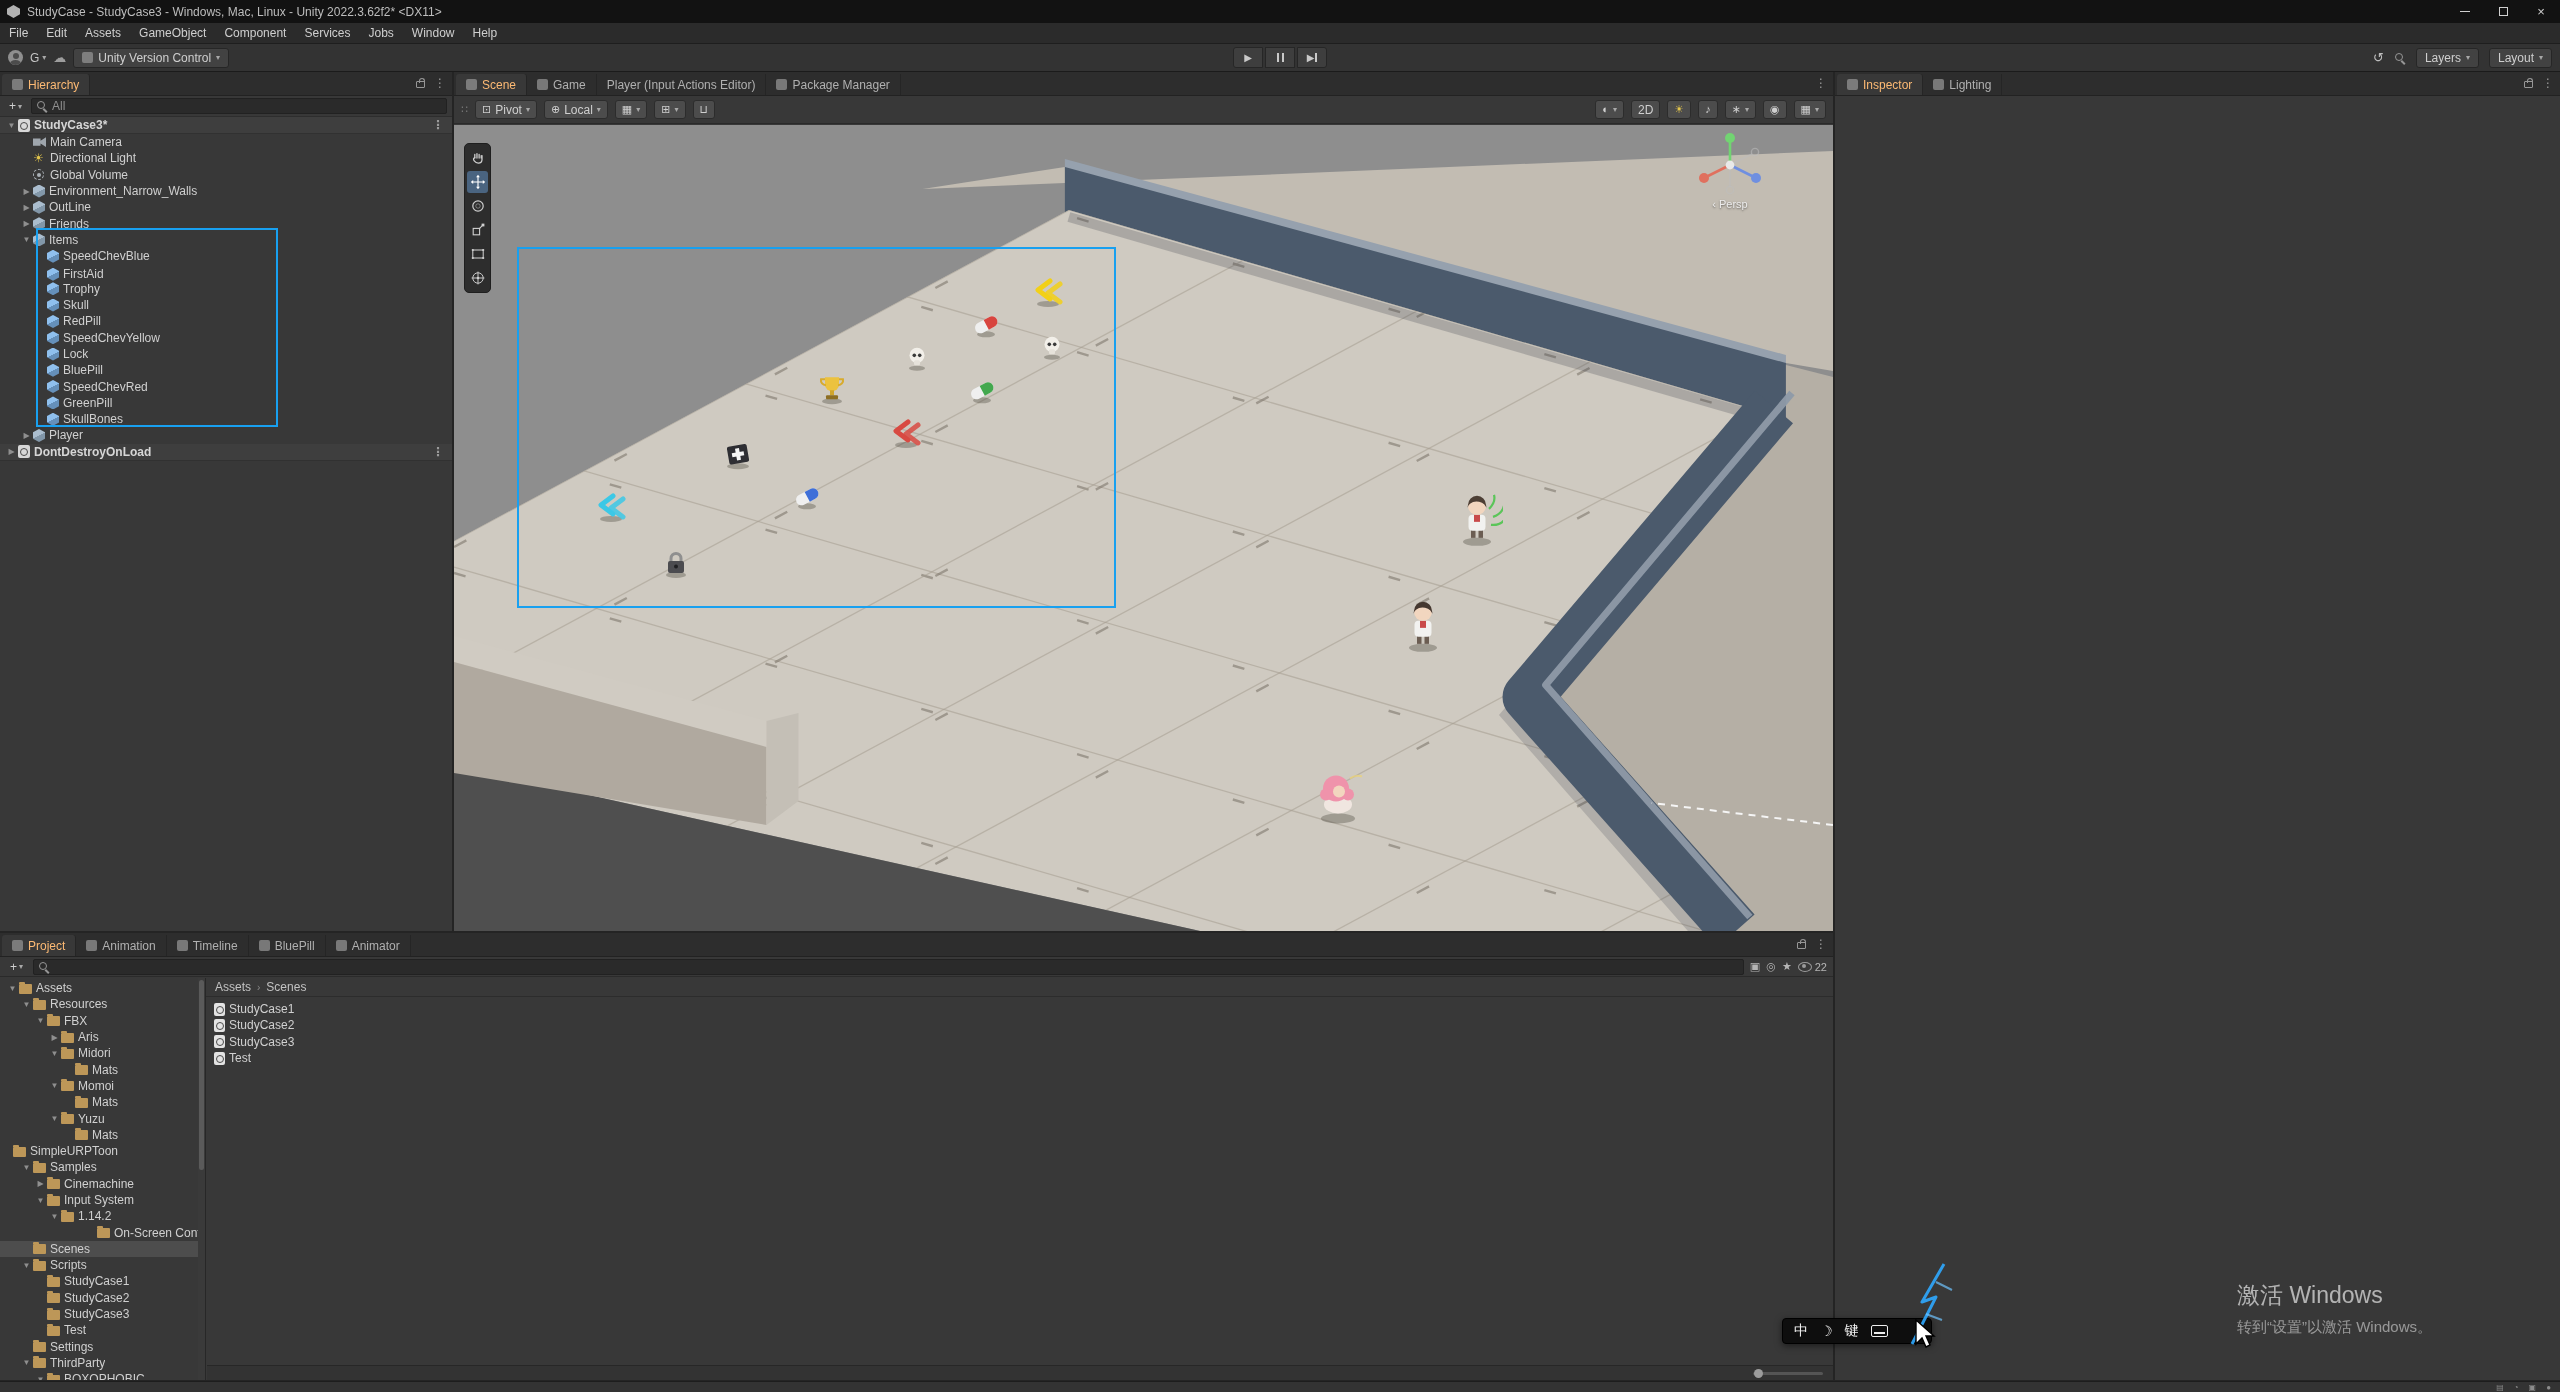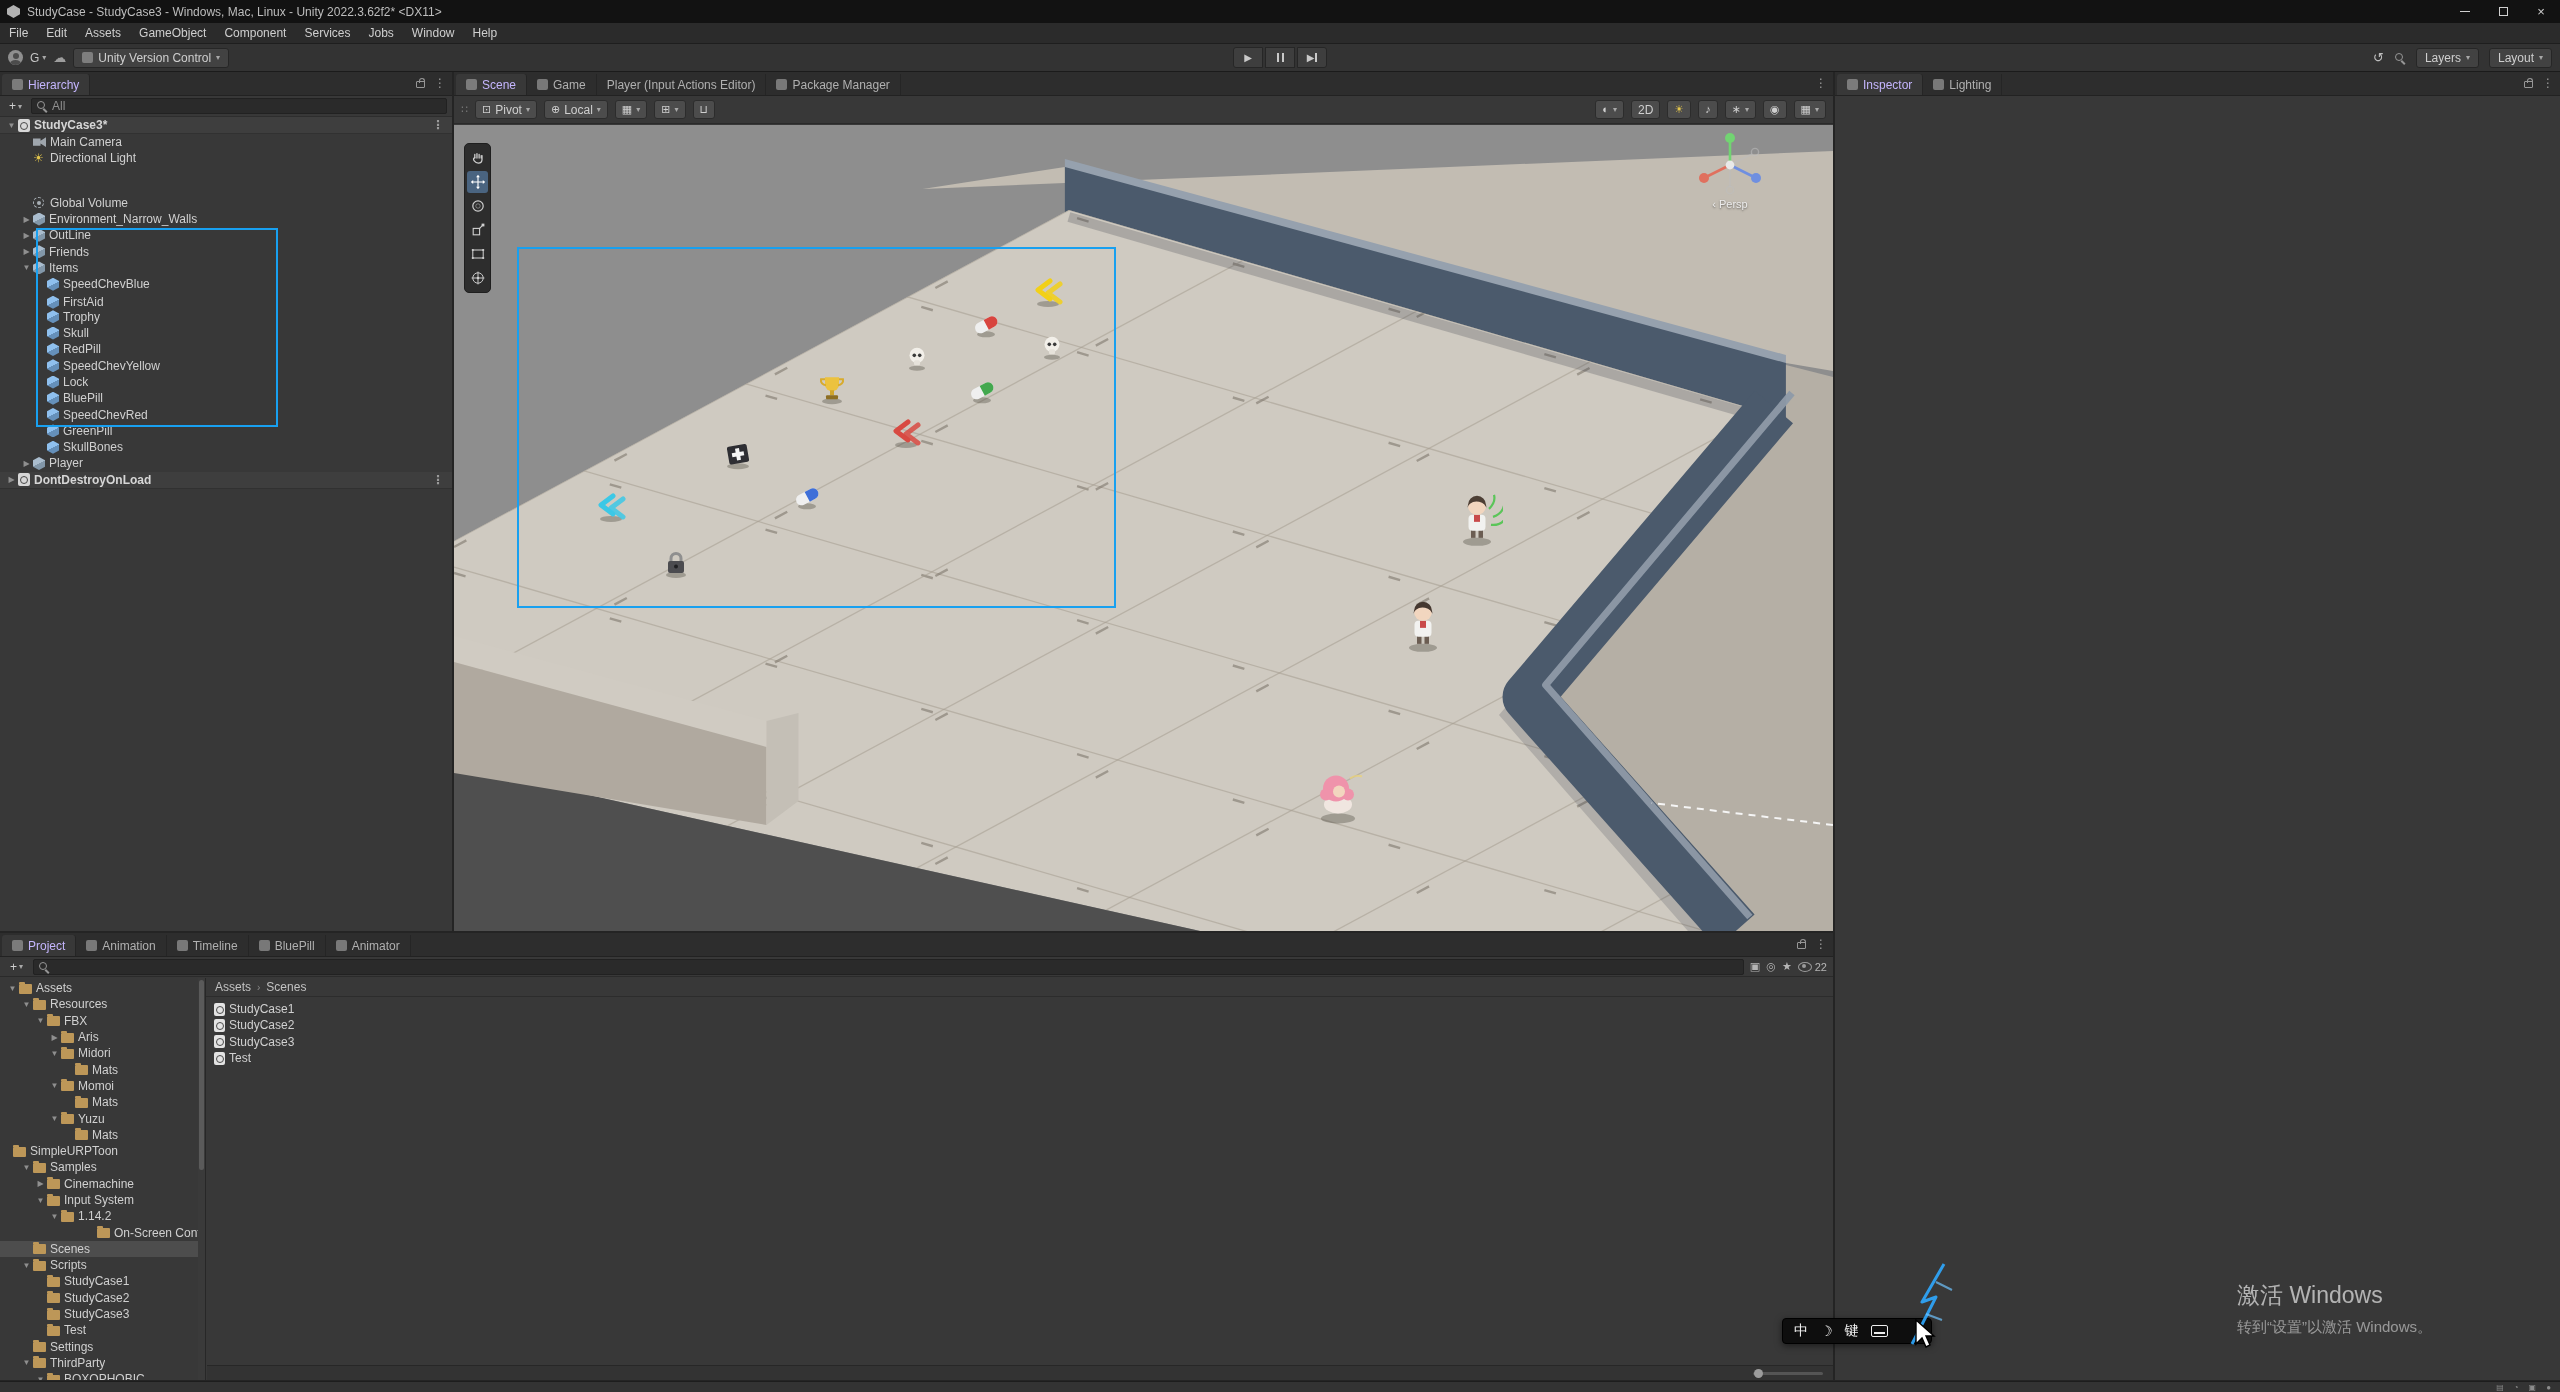--- a/index.html
+++ b/index.html
@@ -57,21 +57,21 @@
   .pane { position:absolute; background:#383838; }
   #hierarchy  { left:0;     top:72px;  width:452px;  height:859px; }
   #scenepane  { left:454px; top:72px;  width:1379px; height:859px; }
   #inspector  { left:1835px;top:72px;  width:725px;  height:1308px; }
   #bottompane { left:0;     top:933px; width:1833px; height:447px; }
 
   .tabstrip { height:24px; background:#2d2d2d; display:flex; align-items:flex-end;
     padding-left:2px; border-bottom:1px solid #222; position:relative; }
   .tab { height:21px; display:flex; align-items:center; gap:5px; padding:0 10px;
     color:#b0b0b0; background:#2d2d2d; border-right:1px solid #252525; white-space:nowrap; }
-  .tab.active { background:#383838; color:#c4b5fd; border-radius:3px 3px 0 0;justify-content:flex-end; }
+  .tab.active { background:#383838; color:#fdba74; border-radius:3px 3px 0 0;justify-content:flex-end; }
   .tabicon { width:11px; height:11px; background:#989898; border-radius:2px; opacity:.7; flex:none; }
   .pane-controls { position:absolute; right:6px; top:5px; display:flex; gap:9px; align-items:center; }
   .kebab { color:#9a9a9a; font-size:12px; line-height:1; }
   .mini-lock { width:9px; height:7px; border:1px solid #979797; border-radius:1px; position:relative; margin-top:3px; }
   .mini-lock::before { content:''; position:absolute; left:1.5px; top:-4px; width:4px; height:4px;
     border:1px solid #979797; border-bottom:none; border-radius:3px 3px 0 0; }
 
   
   .searchrow { height:21px; display:flex; align-items:center; gap:5px; padding:0 5px;
     border-bottom:1px solid #2d2d2d; }
@@ -275,21 +275,21 @@
       <div class="trow" style="padding-left: 20px;">
         <span class="arrow"></span>
         <span class="ic ic-camera"></span>
         <span class="lbl">Main Camera</span>
       </div>
       <div class="trow" style="padding-left: 20px;">
         <span class="arrow"></span>
         <span class="ic ic-light"></span>
         <span class="lbl">Directional Light</span>
       </div>
-      <div class="trow" style="padding-left: 20px; margin-top: 28px;">
+      <div class="trow" style="padding-left: 20px;">
         <span class="arrow"></span>
         <span class="ic ic-volume"></span>
         <span class="lbl">Global Volume</span>
       </div>
       <div class="trow" style="padding-left: 20px;">
         <span class="arrow">▶</span>
         <span class="ic ic-cube"></span>
         <span class="lbl">Environment_Narrow_Walls</span>
       </div>
       <div class="trow" style="padding-left: 20px;">

